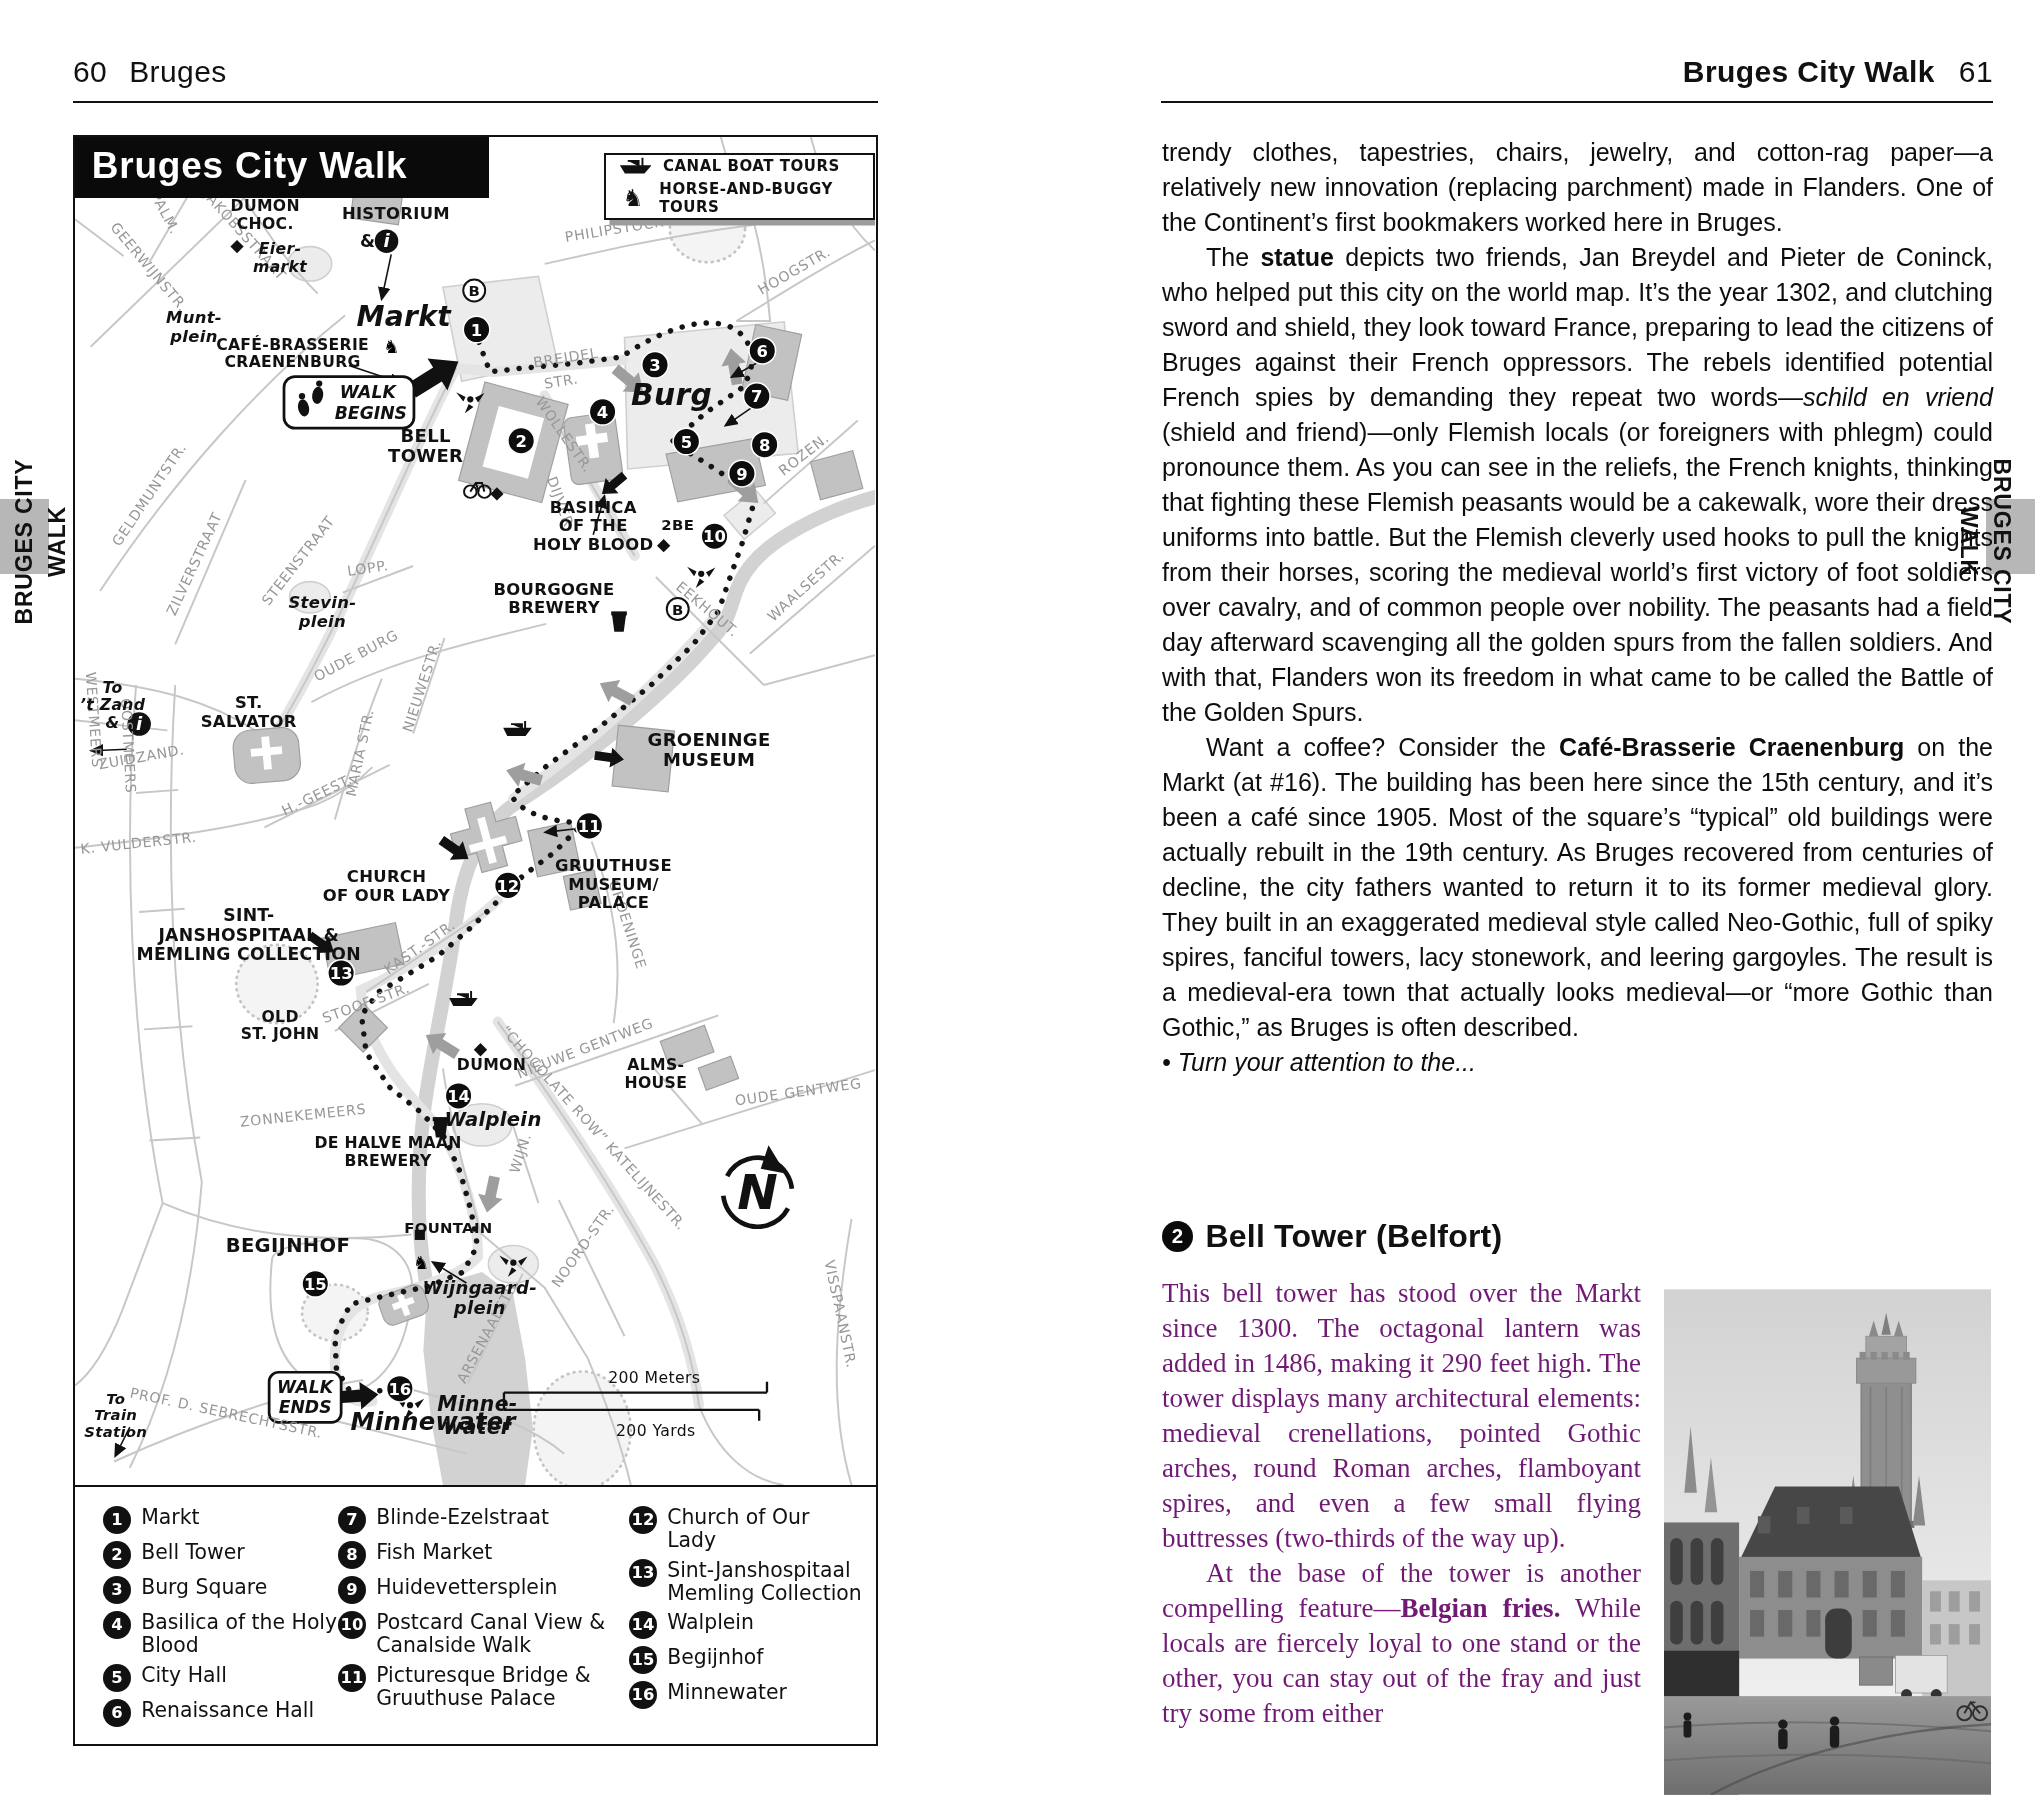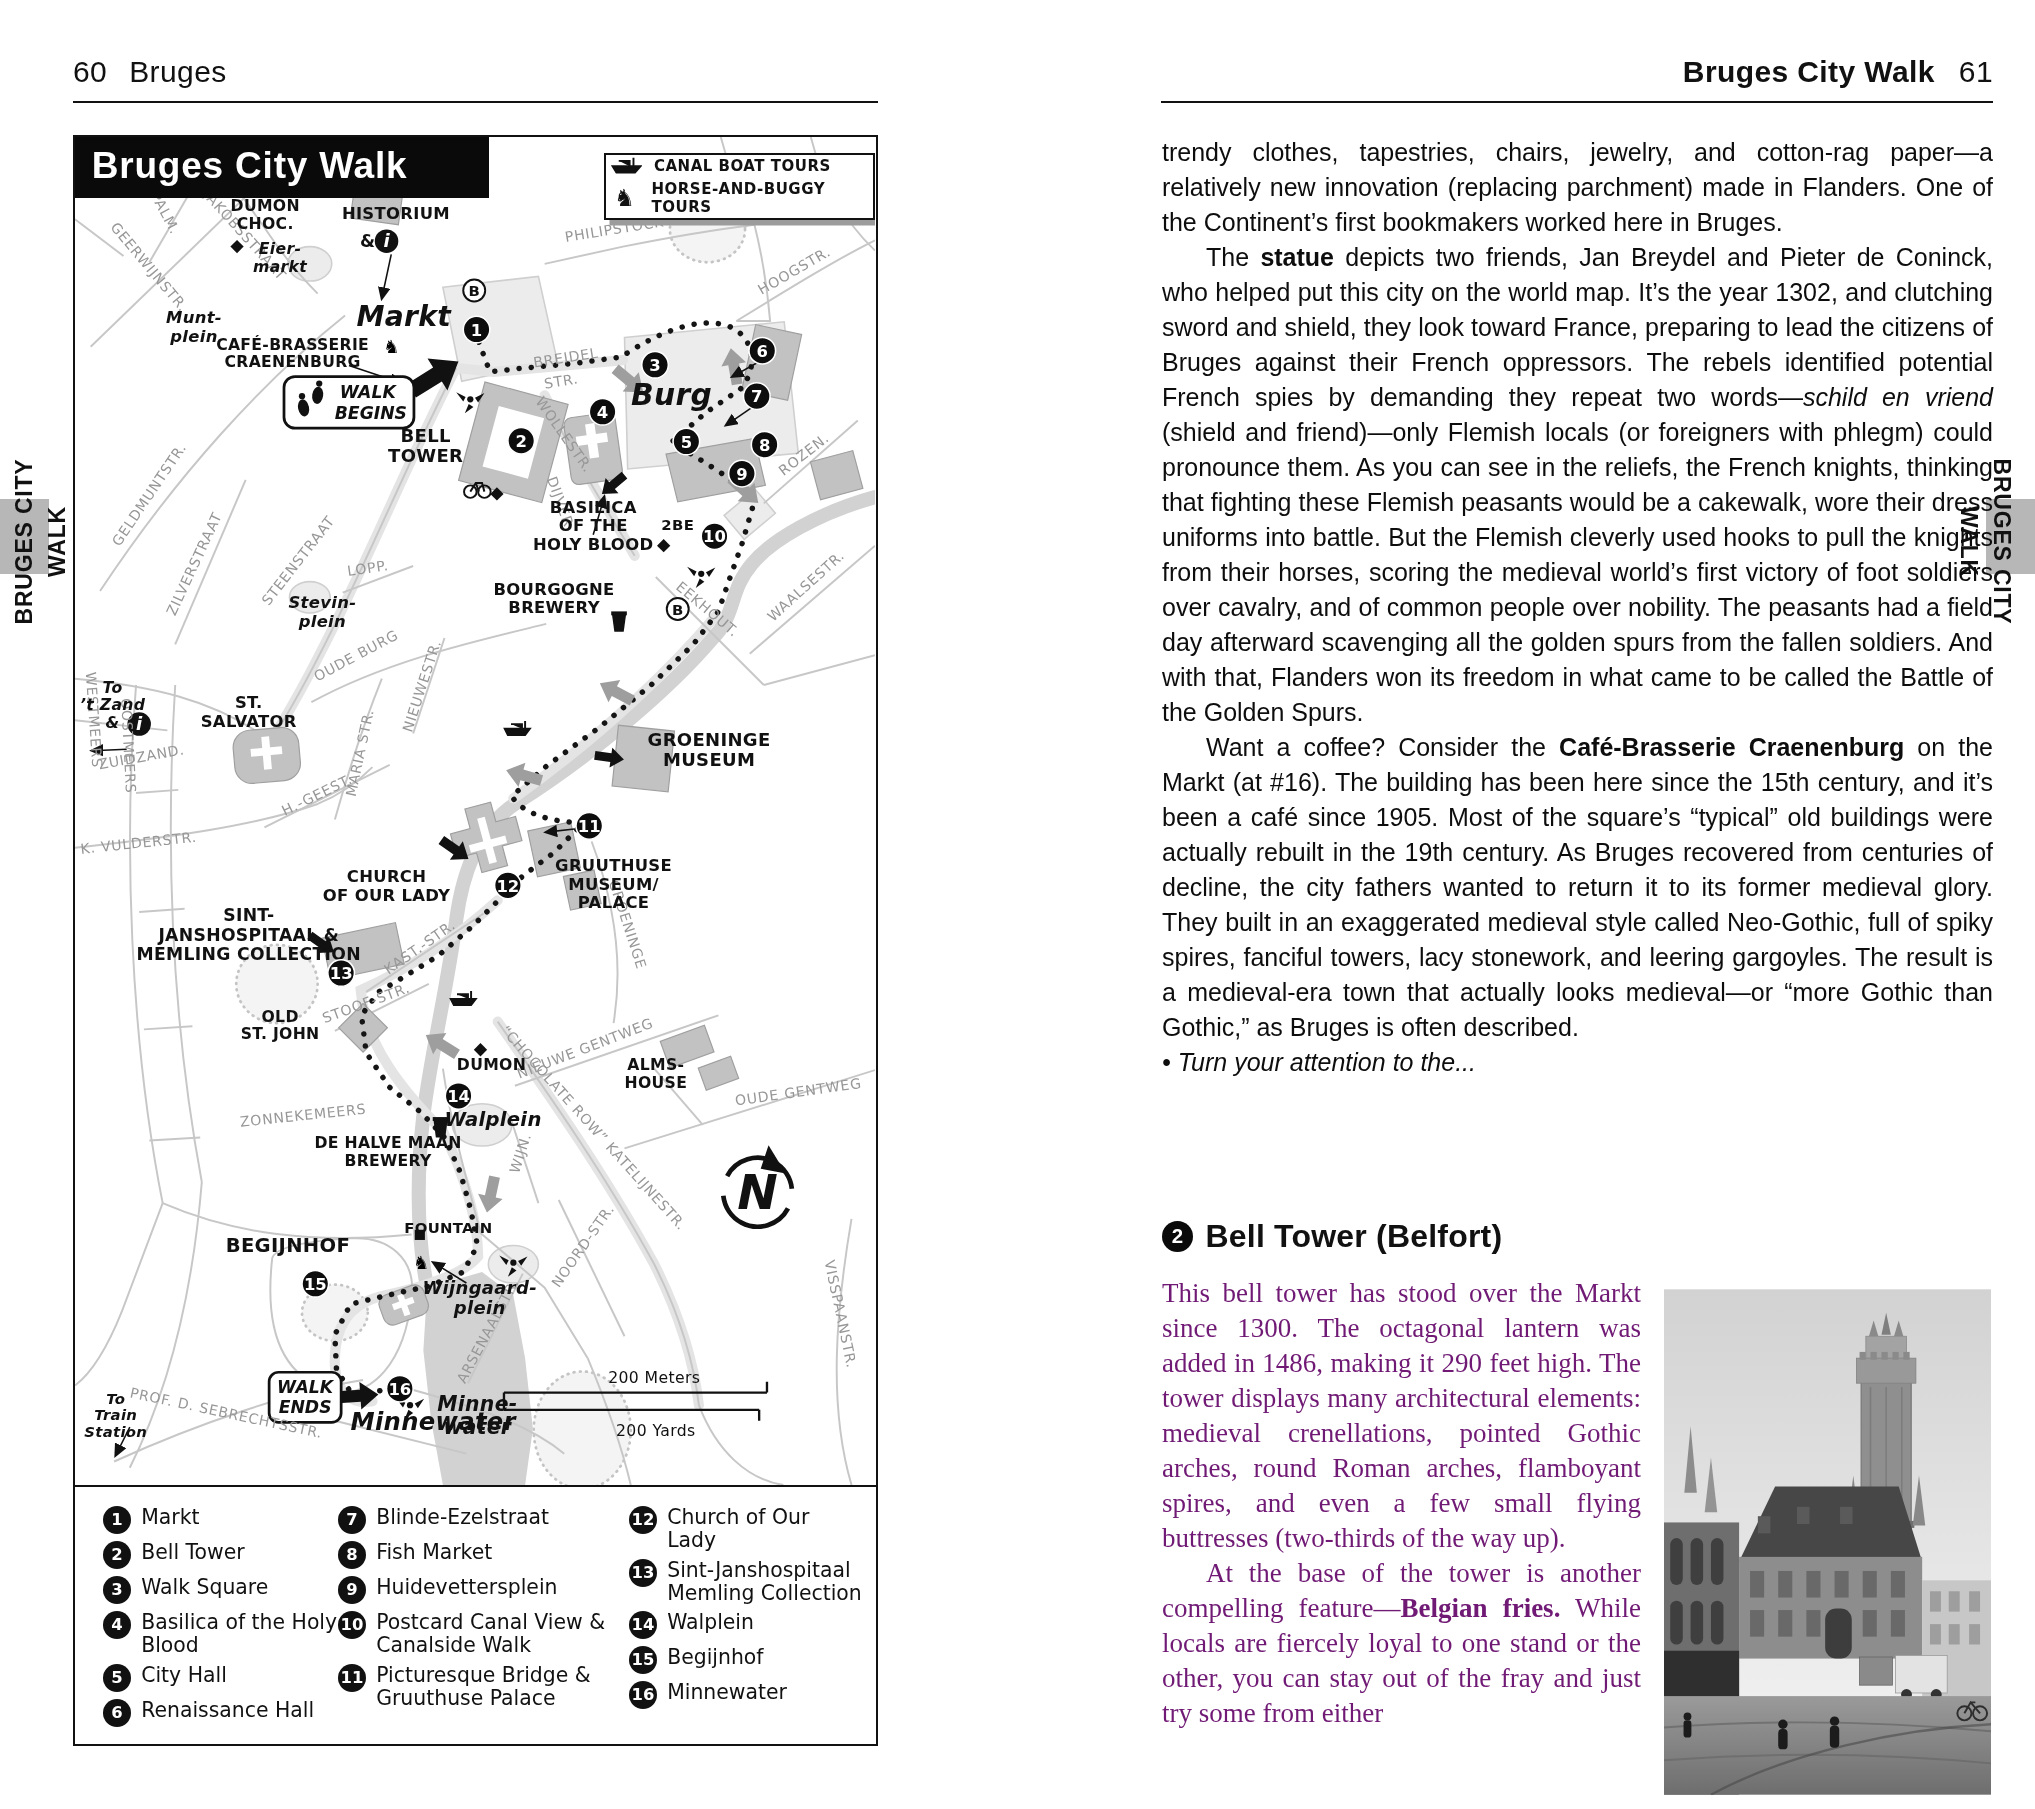--- a/index.html
+++ b/index.html
@@ -29,21 +29,21 @@
   
   .map-frame{position:absolute;left:73px;top:135px;width:805px;height:1611px;
              border:2.3px solid #111;box-sizing:border-box;background:#fff;}
   .map-canvas{position:relative;width:800px;height:1348px;overflow:hidden;}
   .map-title{position:absolute;left:-2.3px;top:-2.3px;width:416px;height:63px;background:#0a0a0a;
              color:#fff;font-weight:700;font-size:37px;display:flex;align-items:center;
              padding-left:19px;letter-spacing:0.8px;box-sizing:border-box;z-index:5;}
   .tours-box{position:absolute;left:529px;top:15.7px;width:271px;height:67px;background:#fff;
              border:2.3px solid #111;box-shadow:5.5px 5.5px 0 #9c9c9c;box-sizing:border-box;
              display:flex;flex-direction:column;justify-content:center;gap:4.7px;z-index:5;}
-  .tours-row{display:flex;align-items:center;gap:11px;padding-left:3px;
+  .tours-row{display:flex;align-items:center;gap:11px;padding-left:12px;
              font-size:15px;font-weight:600;letter-spacing:0.5px;font-family:"DejaVu Sans",sans-serif;}
   .tours-row .ticon{width:34px;display:flex;justify-content:center;}
   .horse-glyph{font-size:23.5px;line-height:17px;font-family:"DejaVu Sans",sans-serif;}
 
   
   .map-legend{border-top:2.3px solid #111;height:258px;box-sizing:border-box;
               display:flex;padding:19px 6.3px 0 28px;font-family:"DejaVu Sans",sans-serif;}
   .leg-col{display:flex;flex-direction:column;}
   .leg-col1{width:235px;} .leg-col2{width:291px;} .leg-col3{width:235px;}
   .leg-item{display:flex;margin-bottom:7px;font-size:20.4px;line-height:1.12;}
@@ -539,21 +539,21 @@
         <div class="leg-item">
           <span class="badge">1</span>
           <span>Markt</span>
         </div>
         <div class="leg-item">
           <span class="badge">2</span>
           <span>Bell Tower</span>
         </div>
         <div class="leg-item">
           <span class="badge">3</span>
-          <span>Walk Square</span>
+          <span>Burg Square</span>
         </div>
         <div class="leg-item">
           <span class="badge">4</span>
           <span>Basilica of the Holy Blood</span>
         </div>
         <div class="leg-item">
           <span class="badge">5</span>
           <span>City Hall</span>
         </div>
         <div class="leg-item">

